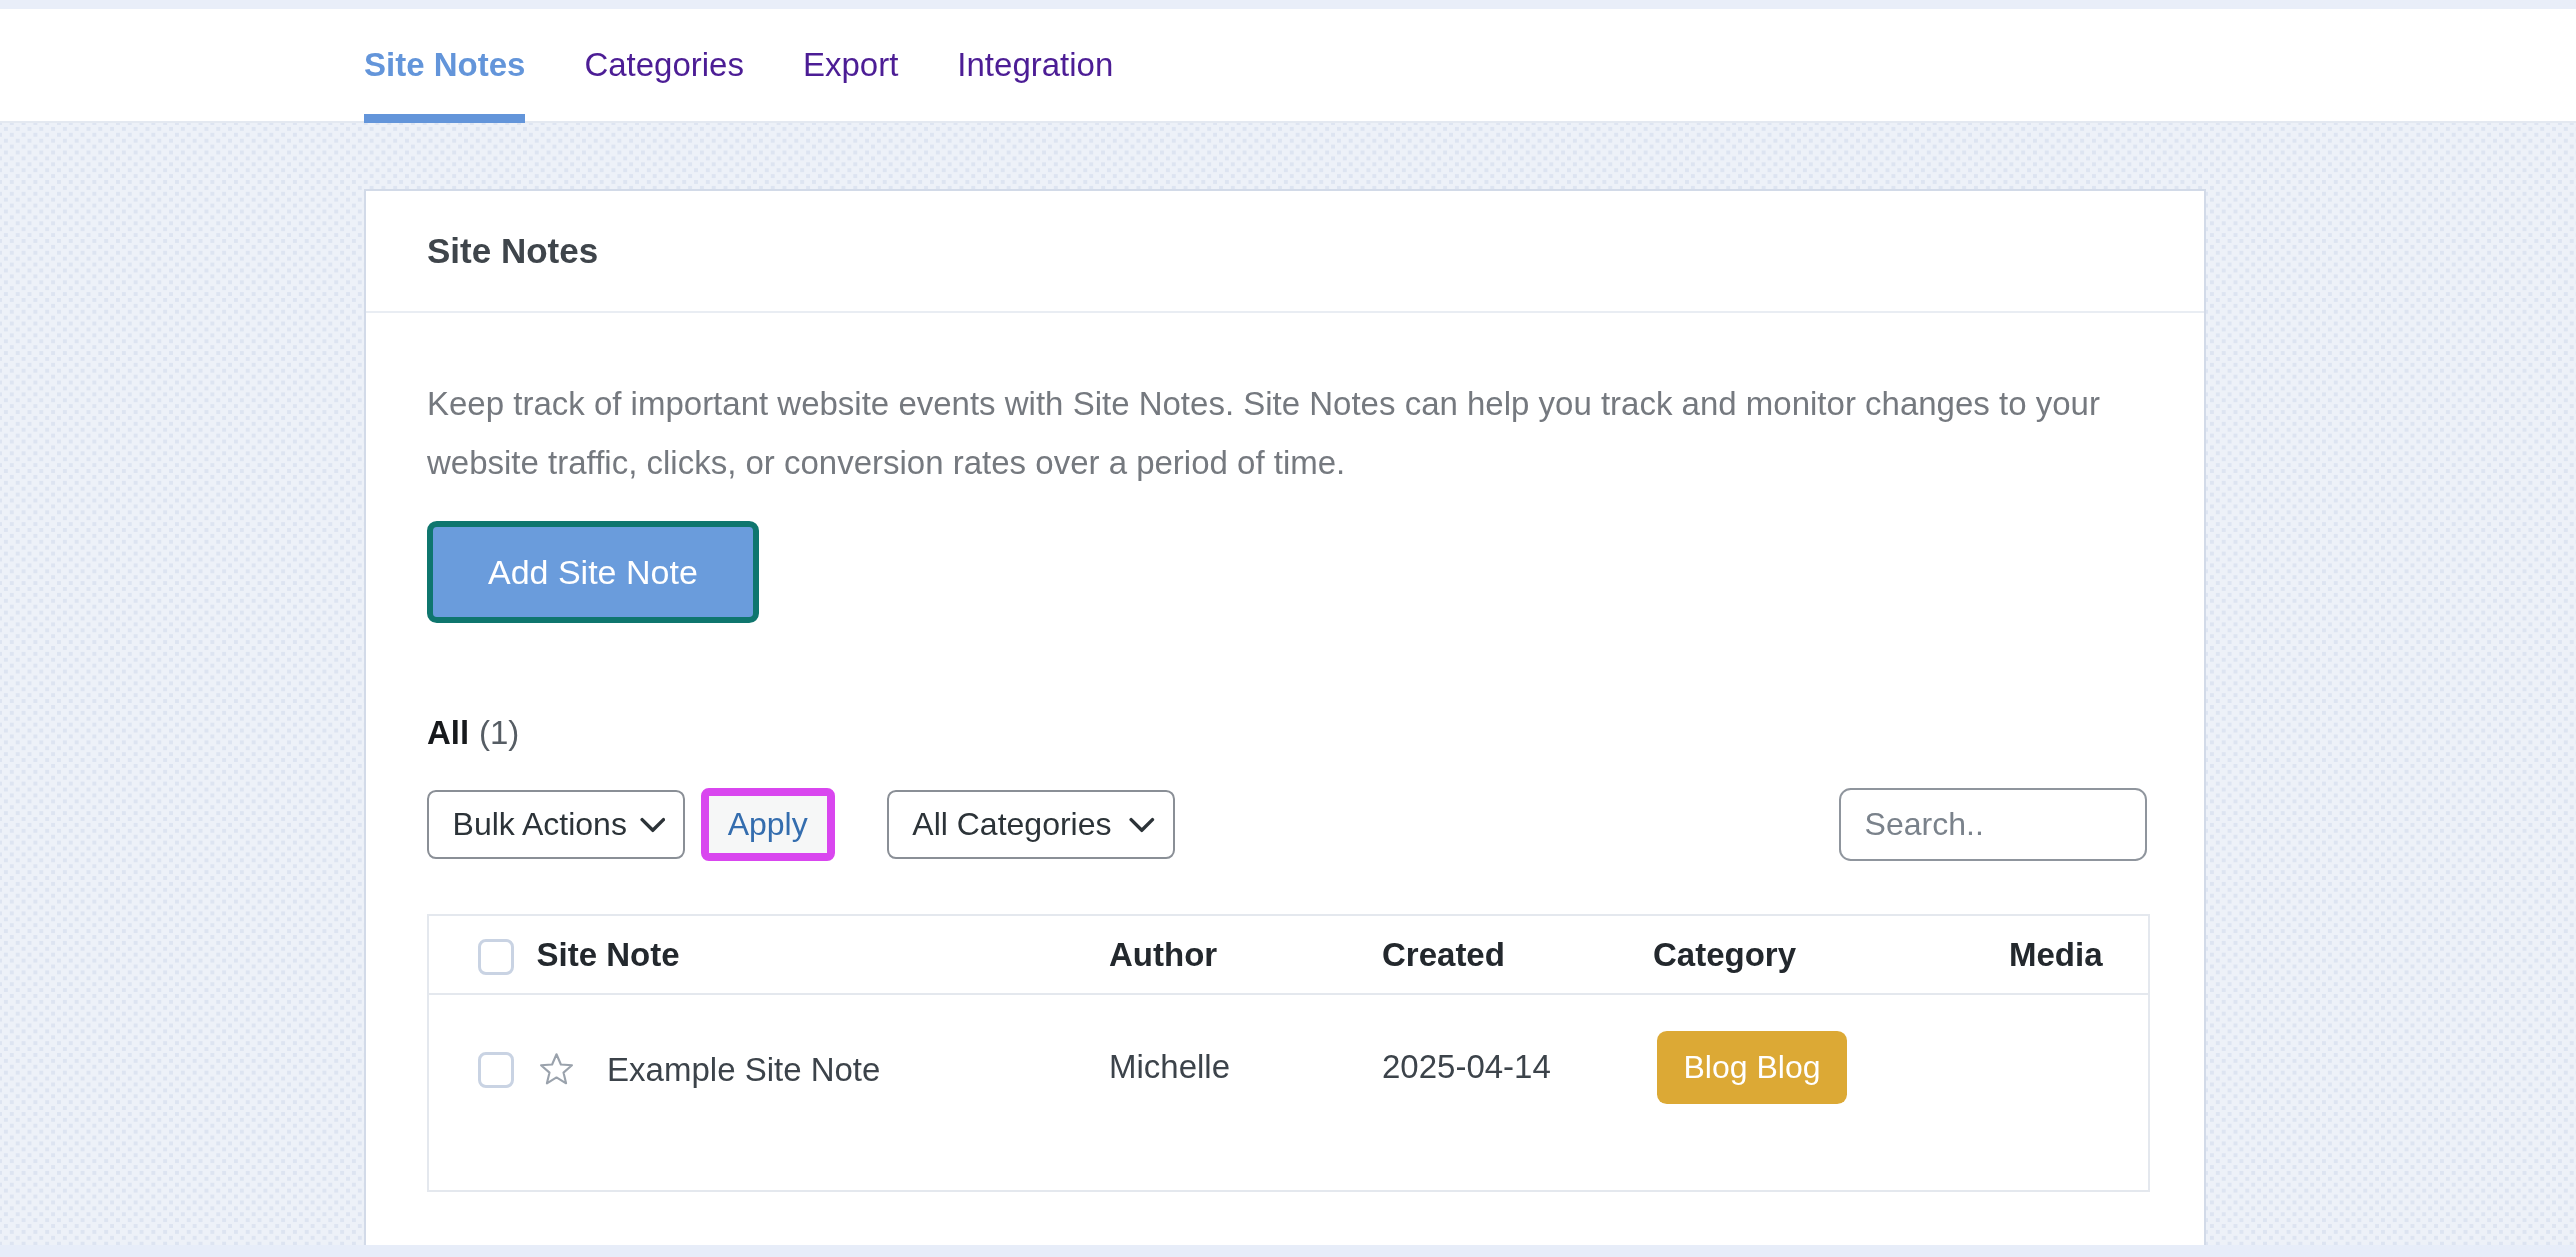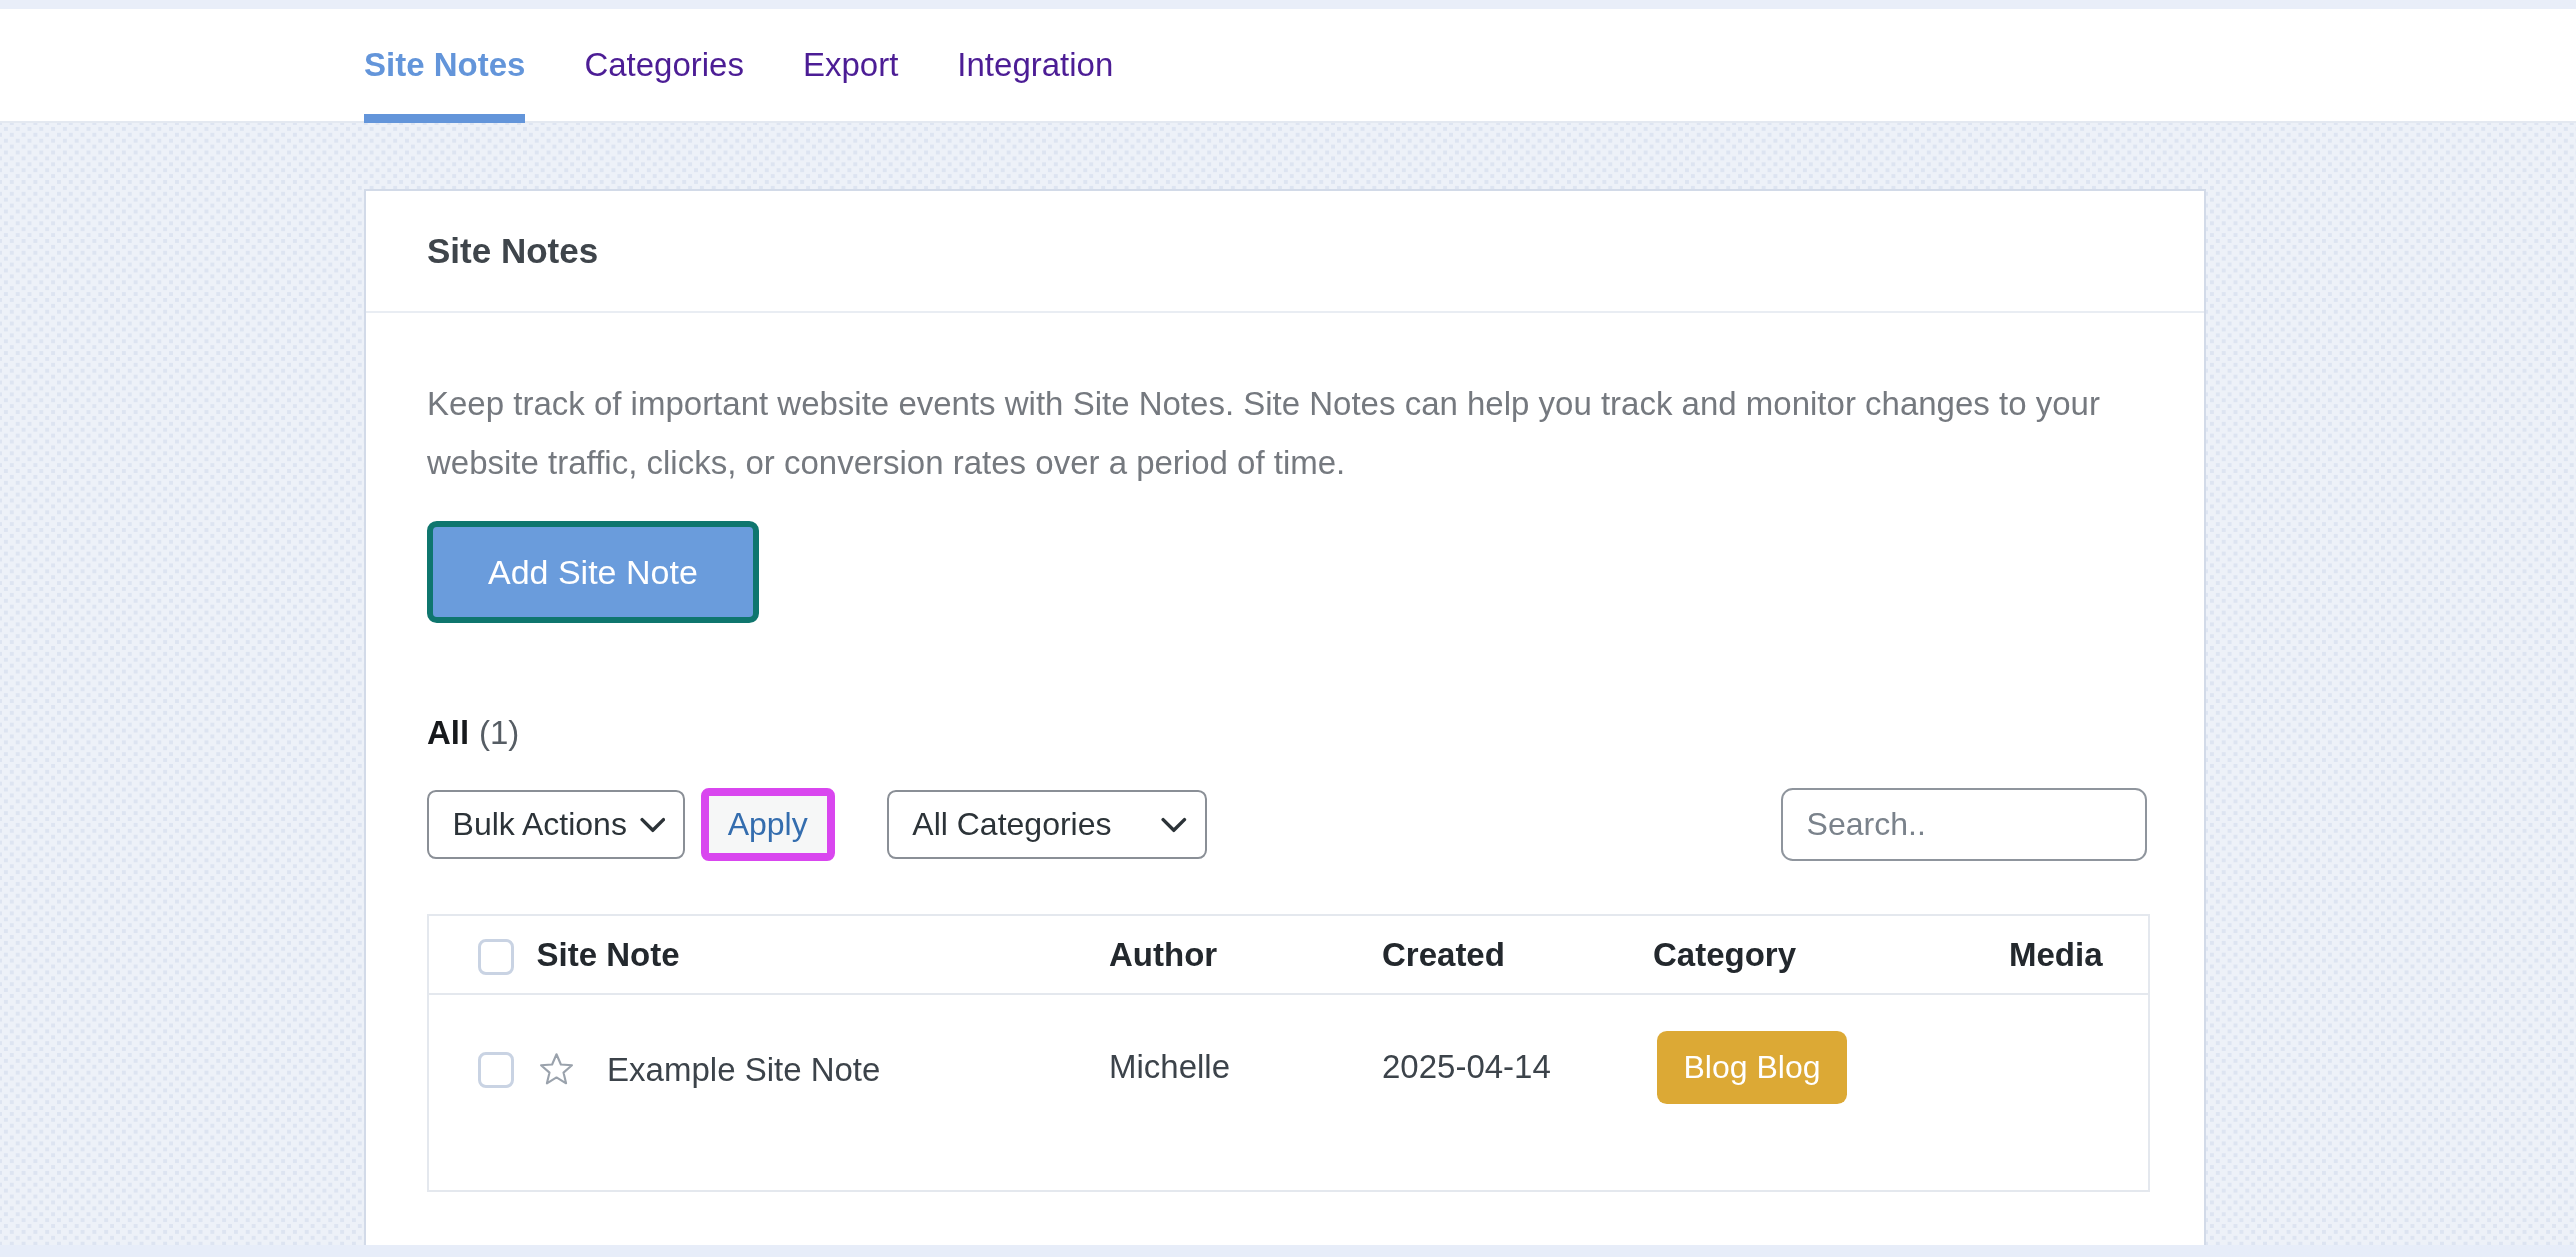--- a/index.html
+++ b/index.html
@@ -51,28 +51,28 @@
   .all-line .count { color:#565d64; margin-left:9.8px; font-weight:normal; }
   
   .filter-row { margin-top:35px; display:flex; align-items:center; }
   .select-box {
     height:69px; border:2px solid #8a8f96; border-radius:8.9px; background:#fff;
     display:flex; align-items:center; padding-left:23.6px;
     font-size:32px; color:#2c3338; cursor:pointer;
   }
   .select-box .chev { margin-left:auto; margin-right:17.7px; display:flex; }
   .bulk-select { width:258px;justify-content:center; }
-  .cat-select  { width:320px; margin-left:52px; }
+  .cat-select  { width:288px; margin-left:52px; }
   .apply-btn {
     margin-left:15.7px; height:73px; width:134px;
     border:8px solid #d946ef; border-radius:7.9px; background:#f6f7f7;
     color:#346dae; font-size:32px; cursor:pointer; font-family:inherit;
   }
   .search-input {
-    margin-left:auto; width:366px; height:73px;
+    margin-left:auto; width:308px; height:73px;
     border:2px solid #8f959d; border-radius:11.8px; padding:0 23.6px;
     font-size:32px; color:#2c3338; font-family:inherit; background:#fff;
   }
   .search-input::placeholder { color:#7a828b; opacity:1; }
   
   .notes-table {
     margin-top:53px; width:1721px; border-collapse:collapse; table-layout:fixed;
     border:2px solid #e4e8ee;
   }
   .notes-table th {

